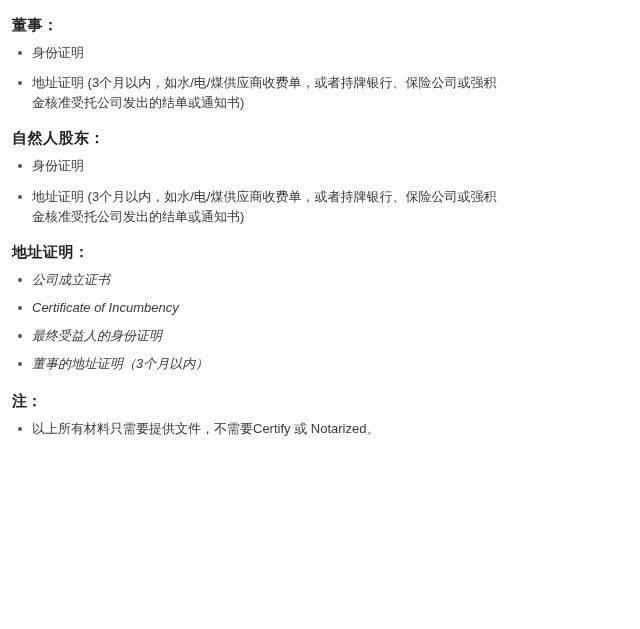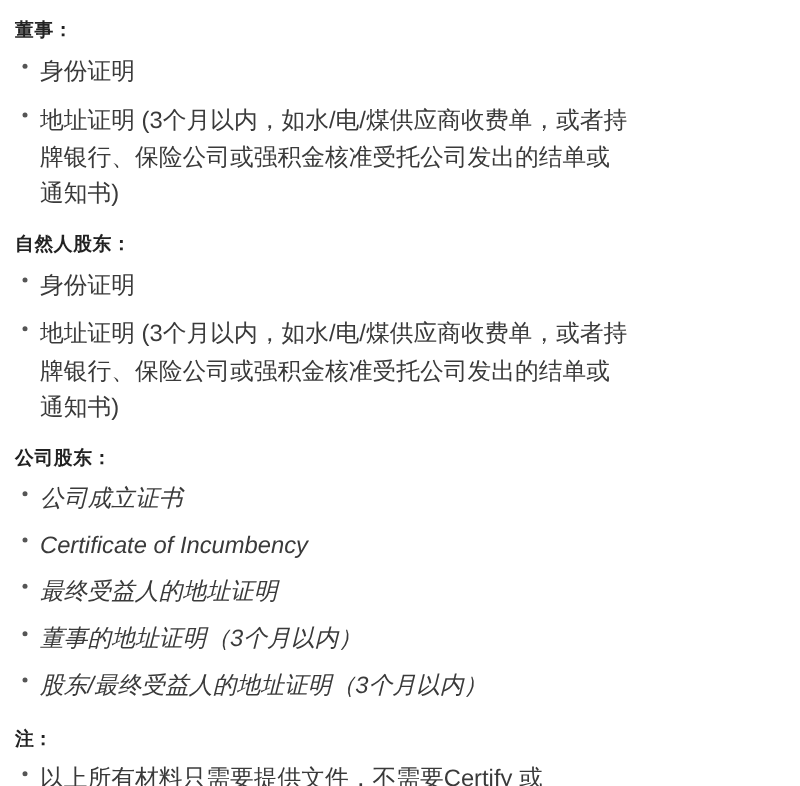--- a/index.html
+++ b/index.html
@@ -35,21 +35,21 @@
   }
   ul.items {
     list-style: none;
     margin: 0 0 6px 0;
     padding: 0;
   }
   ul.items li {
     position: relative;
     padding-left: 20px;
     margin: 0 0 10px 0;
-    font-size: 19px;
+    font-size: 13px;
     line-height: 1.55;
     color: #3a3a3a;
   }
   ul.items li::before {
     content: "";
     position: absolute;
     left: 6px;
     top: 8px;
     width: 4px;
     height: 4px;
@@ -82,27 +82,26 @@
 
   <div class="section">
     <div class="heading">自然人股东：</div>
     <ul class="items">
       <li>身份证明</li>
       <li>地址证明 (3个月以内，如水/电/煤供应商收费单，或者持牌银行、保险公司或强积金核准受托公司发出的结单或通知书)</li>
     </ul>
   </div>
 
   <div class="section">
-    <div class="heading">公司股东：</div>
+    <div class="heading">地址证明：</div>
     <ul class="items tight">
       <li>公司成立证书</li>
       <li>Certificate of Incumbency</li>
-      <li>最终受益人的地址证明</li>
+      <li>最终受益人的身份证明</li>
       <li>董事的地址证明（3个月以内）</li>
-      <li>股东/最终受益人的地址证明（3个月以内）</li>
     </ul>
   </div>
 
   <div class="section">
     <div class="note-heading">注：</div>
     <ul class="items">
       <li>以上所有材料只需要提供文件，不需要Certify 或 Notarized。</li>
     </ul>
   </div>
 

